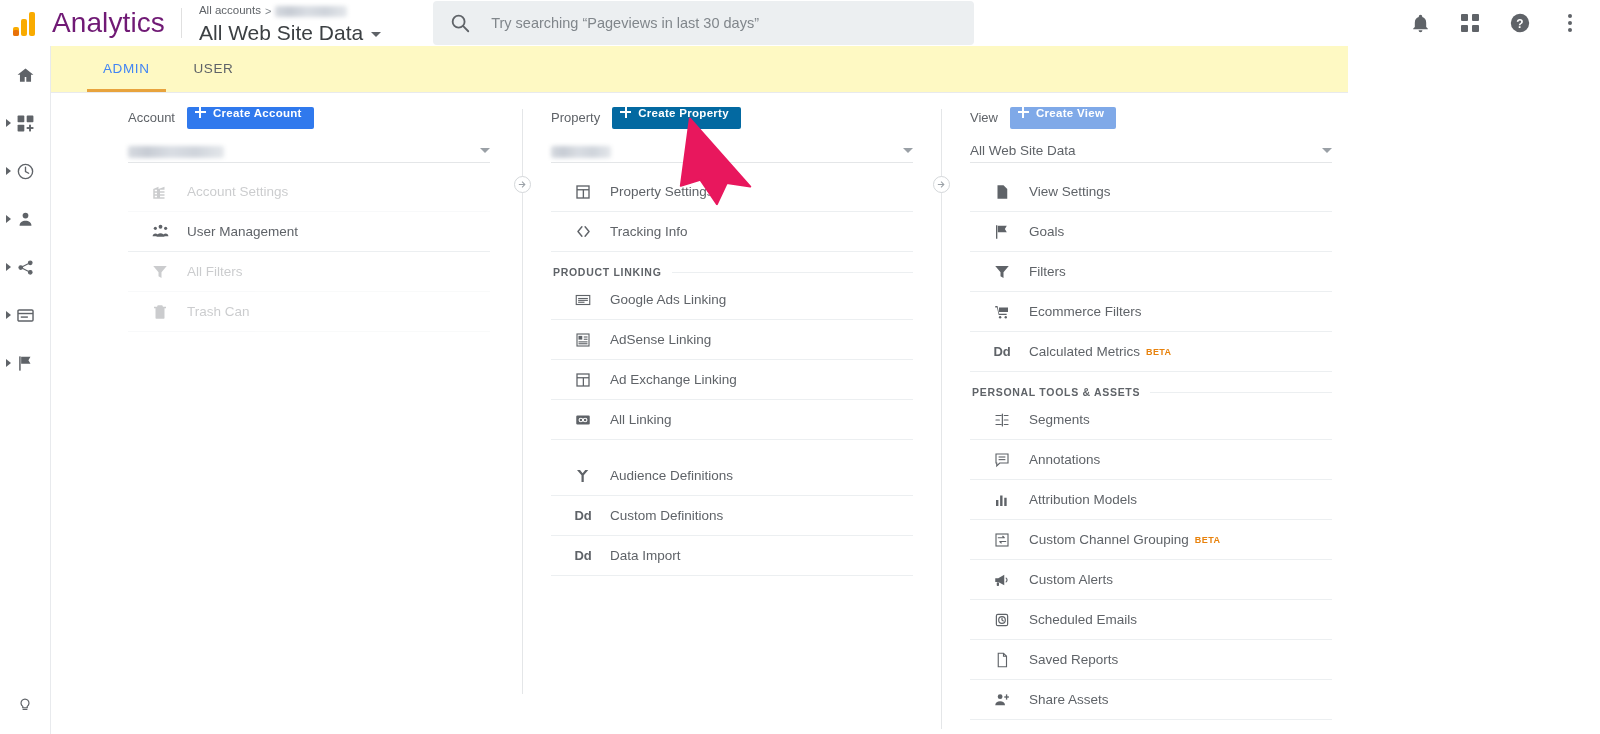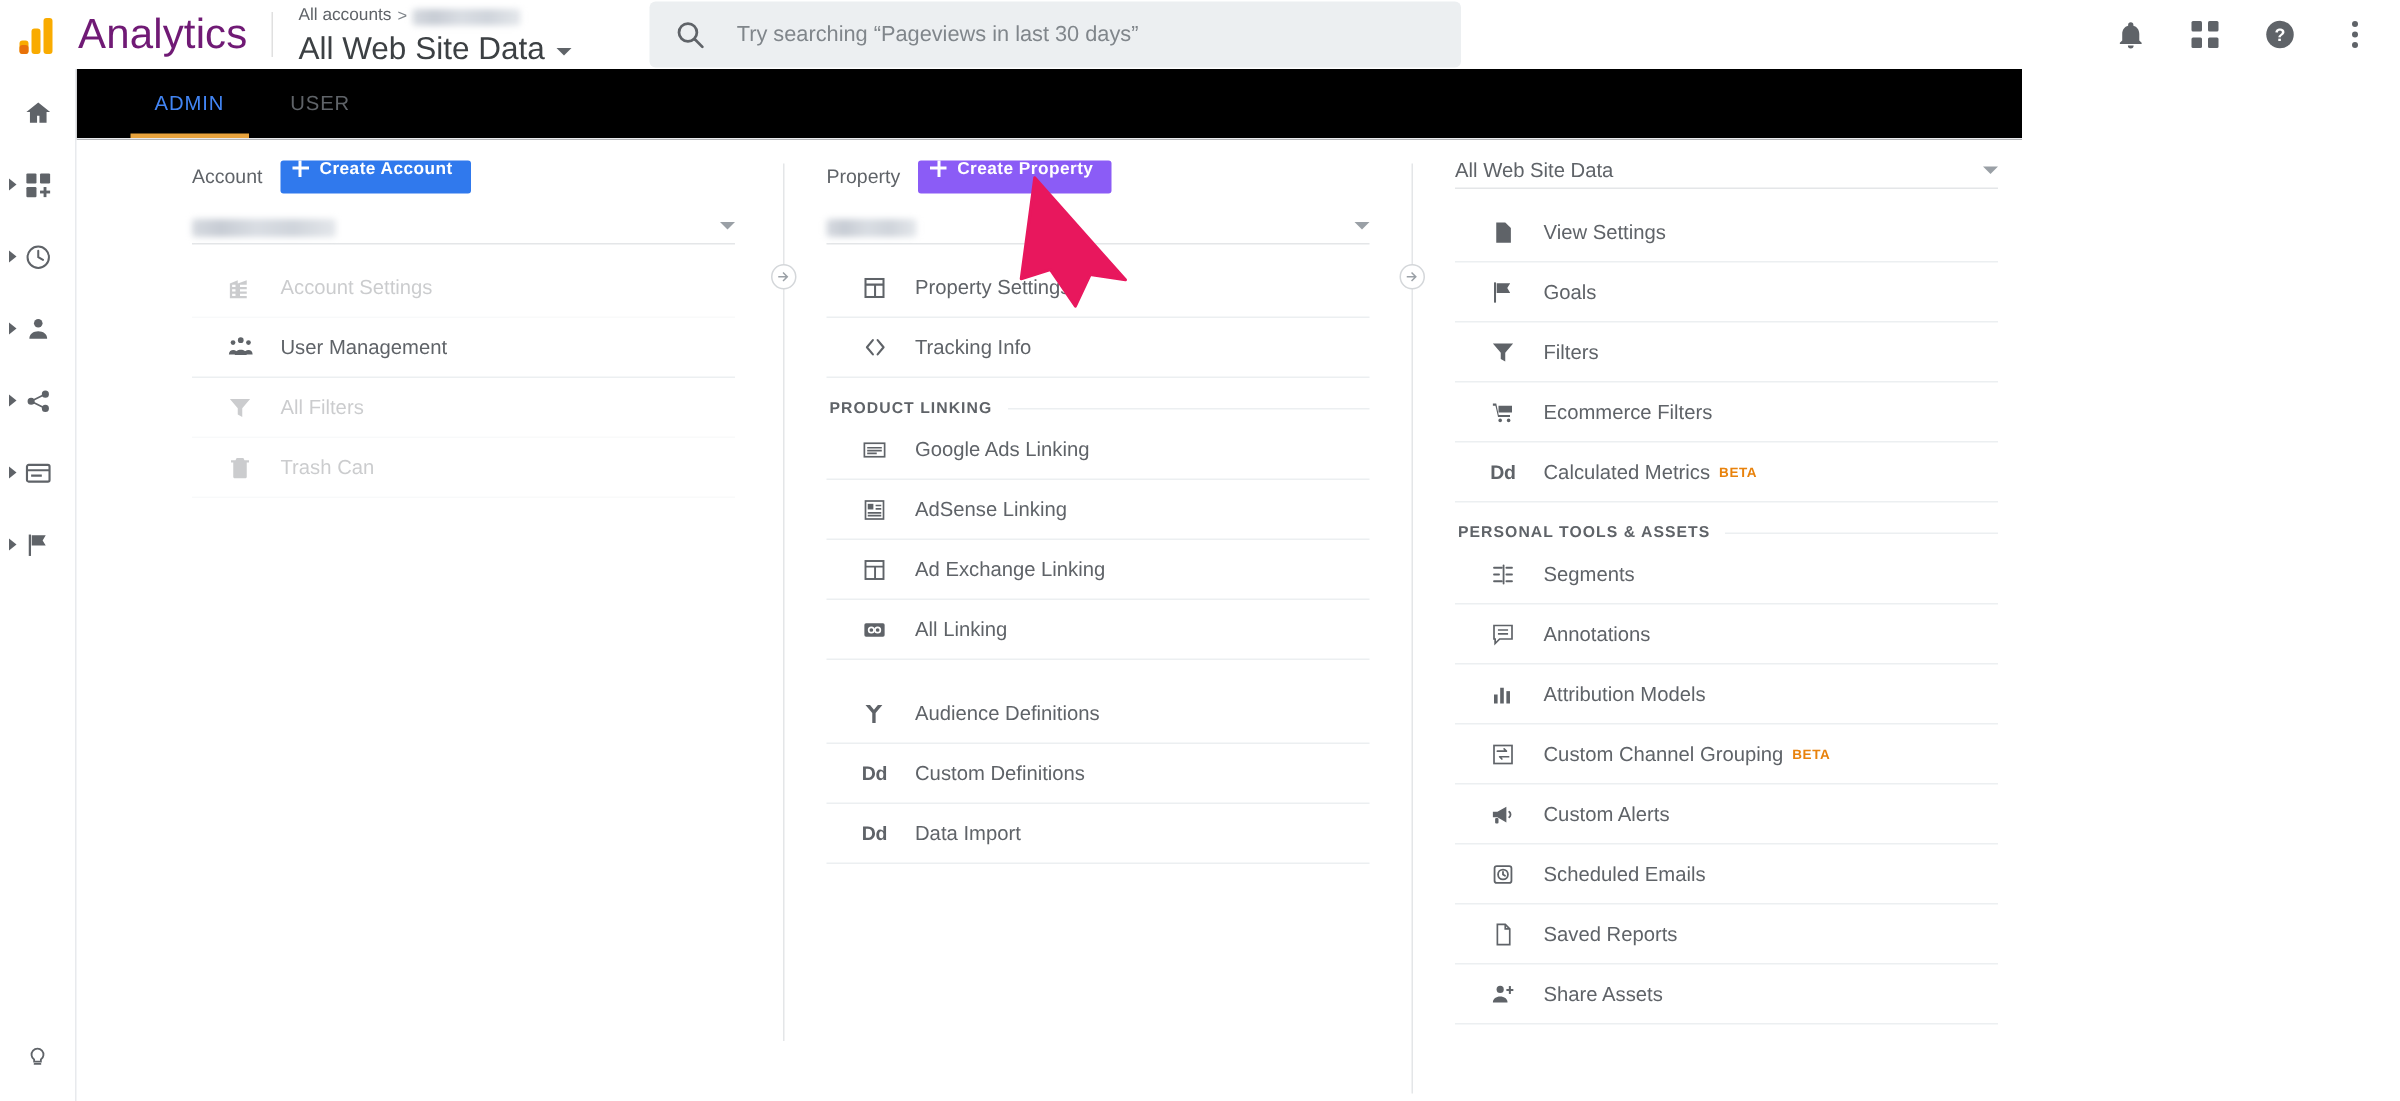--- a/index.html
+++ b/index.html
@@ -88,21 +88,21 @@
   .rail-arrow {
     position: absolute; left: 6px; top: 50%; transform: translateY(-50%);
     width: 0; height: 0; border-top: 4px solid transparent;
     border-bottom: 4px solid transparent; border-left: 5px solid #5f6368;
   }
   .rail-bottom { margin-top: auto; margin-bottom: 14px; }
 
   
   .tabs {
     position: absolute; top: 46px; left: 51px; width: 1297px; height: 47px;
-    background: #000000; border-bottom: 1px solid #e8eaed;
+    background: #fef9c3; border-bottom: 1px solid #e8eaed;
     display: flex; align-items: flex-end; padding-left: 30px; z-index: 20;
   }
   .tab {
     height: 47px; display: flex; align-items: center; padding: 0 22px;
     font-size: 13.5px; letter-spacing: .6px; color: #5f6368; cursor: pointer;
     position: relative;
   }
   .tab.active { color: #4285f4; }
   .tab.active::after {
     content: ""; position: absolute; left: 6px; right: 6px; bottom: 0;
@@ -124,21 +124,21 @@
   .col-head { display: flex; align-items: center; height: 37px; padding-top: 12px; position: relative; }
   .col-head-label { font-size: 13px; color: #5f6368; margin-right: 12px; }
 
   .pill {
     display: inline-flex; align-items: flex-start; gap: 7px;
     height: 22px; padding: 0 12px 0 8px; border-radius: 2px;
     font-size: 11.5px; font-weight: bold; color: #fff; letter-spacing: .3px;
     cursor: pointer; white-space: nowrap;
   }
   .pill-strong { background: #3079ed; }
-  .pill-mid    { background: #8b5cf6; }
+  .pill-mid    { background: #0369a1; }
   .pill-soft   { background: #7fa9e8; }
   .plus {
     position: relative; width: 11px; height: 11px; flex: none;
   }
   .plus::before, .plus::after {
     content: ""; position: absolute; background: #fff;
   }
   .plus::before { left: 0; top: 4.5px; width: 11px; height: 2px; }
   .plus::after  { top: 0; left: 4.5px; width: 2px; height: 11px; }
 
@@ -527,20 +527,27 @@
       </div>
 
       <div class="row">
         <span class="ic dd-ic">Dd</span>
         <span class="lbl">Data Import</span>
       </div>
     </div>
   </div>
 
   <div class="col col-view">
+    <div class="col-head">
+      <span class="col-head-label">View</span>
+      <span class="pill pill-soft">
+        <span class="plus"></span>
+        <span>Create View</span>
+      </span>
+    </div>
     <div class="selector">
       <span class="selector-value">All Web Site Data</span>
       <span class="selector-caret"></span>
     </div>
     <div class="menu">
 
       <div class="row">
         <span class="ic">
           <svg viewBox="0 0 24 24" width="18" height="18" fill="#5f6368">
             <path d="M6 3h8l5 5v13H6z"></path>

